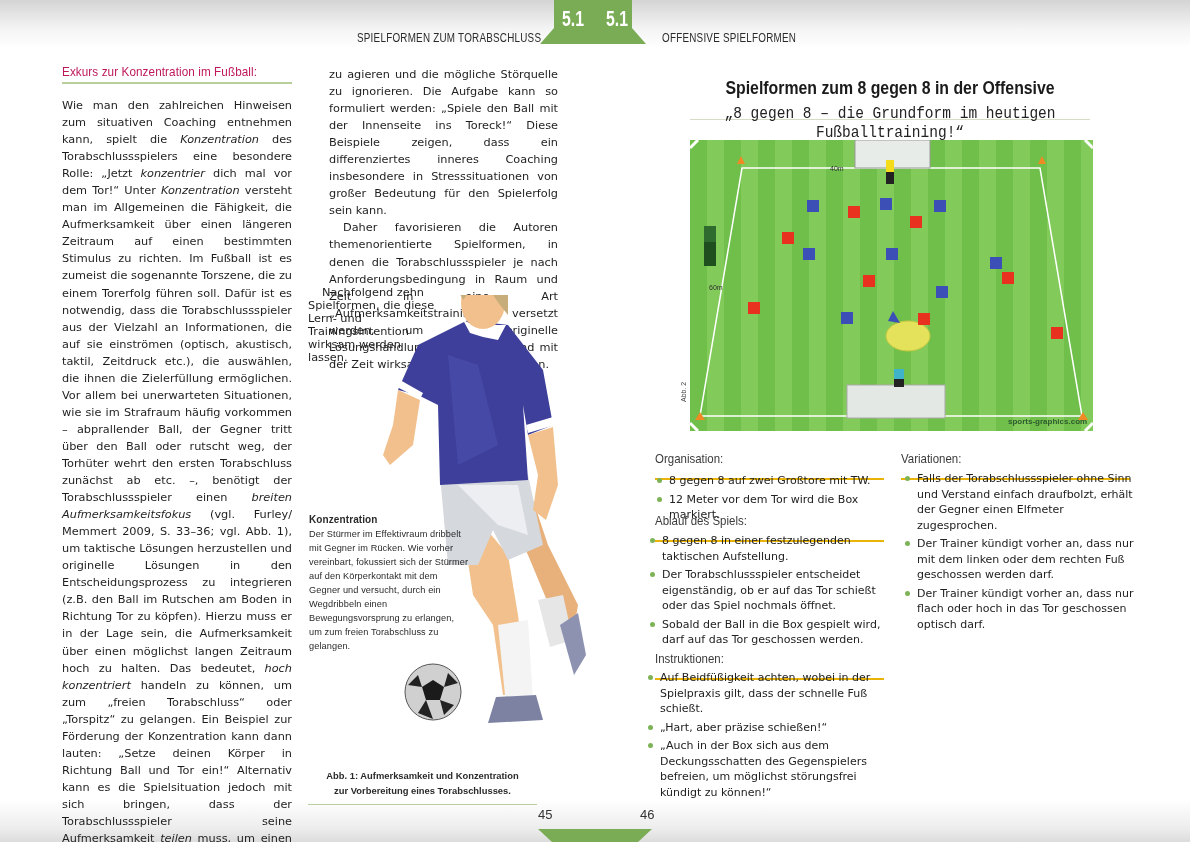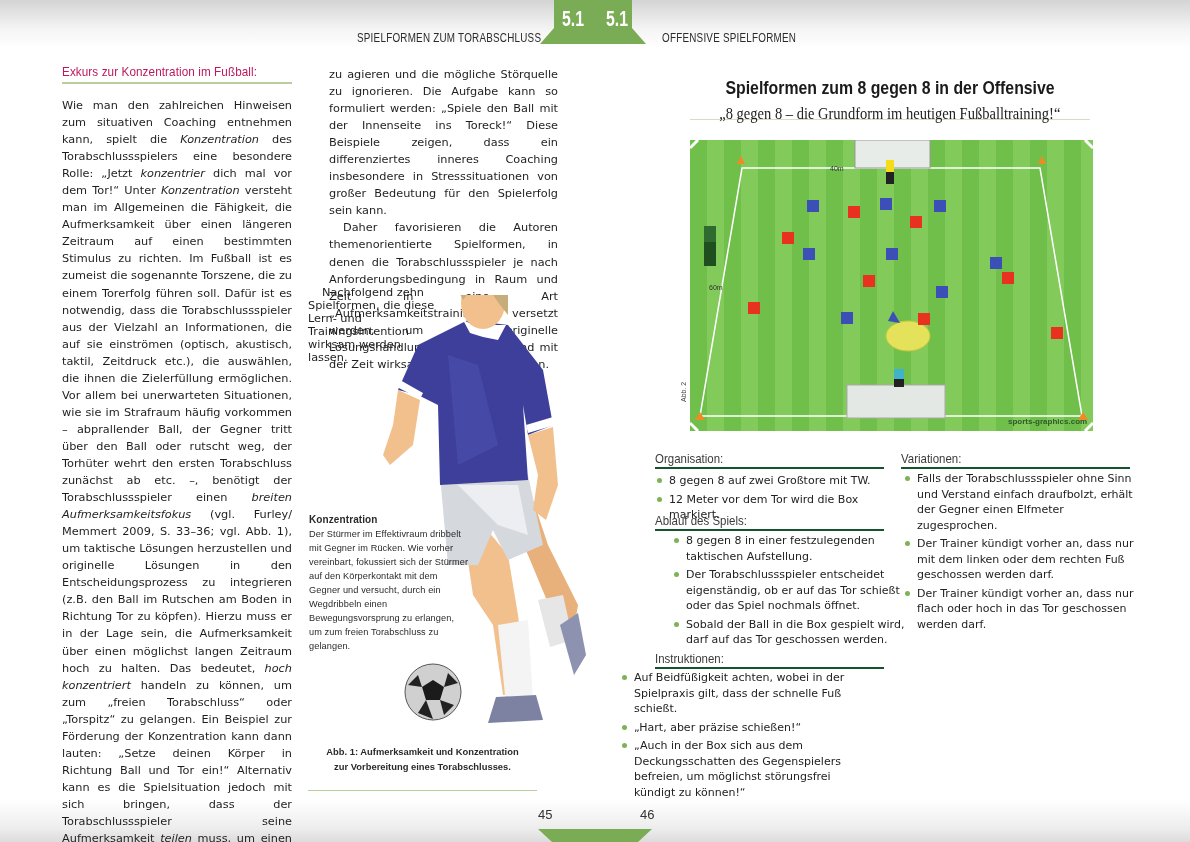--- a/index.html
+++ b/index.html
@@ -33,39 +33,39 @@
   .excursus-title span { display: inline-block; transform: scaleX(0.9); transform-origin: left; }
 
   .left-col { left: 62px; top: 97px; width: 230px; }
   .mid-col { left: 308px; top: 66px; width: 229px; margin-left: 21px; }
   .mid-col-narrow { position: absolute; left: 308px; top: 286px; width: 130px; font-size: 11.3px; line-height: 13px; }
 
   .sidebox { position: absolute; left: 309px; top: 513px; width: 160px; font-family: "Liberation Sans", sans-serif;
     font-size: 9.2px; line-height: 14px; color: #2a2a2a; letter-spacing: 0.1px; }
   .sidebox .sb-title { font-weight: bold; font-size: 10px; }
 
-  .caption { position: absolute; left: 308px; top: 744px; width: 229px; text-align: center;
+  .caption { position: absolute; left: 308px; top: 768px; width: 229px; text-align: center;
     font-family: "Liberation Sans", sans-serif; font-weight: bold; font-size: 9.4px; line-height: 15px; color: #2a2a2a;
-    padding-bottom: 16px; border-bottom: 1.5px solid #b8cf9c; }
+    padding-bottom: 6px; border-bottom: 1.5px solid #b8cf9c; }
 
   .player { position: absolute; left: 378px; top: 295px; }
 
   .right-title { position: absolute; left: 690px; top: 78px; width: 400px; text-align: center;
     font-family: "Liberation Sans", sans-serif; font-weight: bold; font-size: 18px; color: #1a1a1a;
     padding-bottom: 20px; border-bottom: 1.5px solid #d5dcc7; }
   .right-subtitle { position: absolute; left: 690px; top: 104px; width: 400px; text-align: center;
-    font-family: Liberation Serif, serif; font-size: 16.5px; color: #222; }
+    font-family: Liberation Mono, monospace; font-size: 16.5px; color: #222; }
   .right-title span, .right-subtitle span { display: inline-block; transform: scaleX(0.88); }
 
   .pitch { position: absolute; left: 690px; top: 140px; width: 403px; height: 291px; overflow: hidden; }
   .abb2 { position: absolute; left: 680px; top: 402px; font-family: "Liberation Sans", sans-serif; font-size: 7px;
     color: #444; transform: rotate(-90deg); transform-origin: left top; }
 
   .sec-title { position: absolute; font-family: "Liberation Sans", sans-serif; font-size: 13.5px; color: #3a3a3a;
-    padding-bottom: 1px; border-bottom: 2px solid #14532d; }
+    padding-bottom: 12px; border-bottom: 2px solid #eab308; }
   .sec-title span { display: inline-block; transform: scaleX(0.85); transform-origin: left; }
   .bullets { position: absolute; list-style: none; font-size: 11px; line-height: 15.5px; color: #222; }
   .bullets li { position: relative; padding-left: 14px; margin-bottom: 3px; }
   .bullets li::before { content: ""; position: absolute; left: 2px; top: 5px; width: 5px; height: 5px; border-radius: 50%; background: #7db356; }
 </style>
 </head>
 <body>
 
 <div class="top-band"></div>
 <div class="bottom-band"></div>
@@ -204,37 +204,37 @@
 </svg>
 <div class="abb2">Abb. 2</div>
 
 <div class="sec-title" style="left:655px; top:451px; width:229px;"><span>Organisation:</span></div>
 <ul class="bullets" style="left:655px; top:473px; width:240px;">
   <li>8 gegen 8 auf zwei Großtore mit TW.</li>
   <li>12 Meter vor dem Tor wird die Box markiert.</li>
 </ul>
 
 <div class="sec-title" style="left:655px; top:513px; width:229px;"><span>Ablauf des Spiels:</span></div>
-<ul class="bullets" style="left:672px; top:533px; width:235px;">
+<ul class="bullets" style="left:648px; top:533px; width:235px;">
   <li>8 gegen 8 in einer festzulegenden taktischen Aufstellung.</li>
   <li>Der Torabschlussspieler entscheidet eigenständig, ob er auf das Tor schießt oder das Spiel nochmals öffnet.</li>
   <li>Sobald der Ball in die Box gespielt wird, darf auf das Tor geschossen werden.</li>
 </ul>
 
 <div class="sec-title" style="left:655px; top:651px; width:229px;"><span>Instruktionen:</span></div>
-<ul class="bullets" style="left:620px; top:670px; width:235px;">
+<ul class="bullets" style="left:646px; top:670px; width:235px;">
   <li>Auf Beidfüßigkeit achten, wobei in der Spielpraxis gilt, dass der schnelle Fuß schießt.</li>
   <li>„Hart, aber präzise schießen!“</li>
   <li>„Auch in der Box sich aus dem Deckungsschatten des Gegenspielers befreien, um möglichst störungsfrei kündigt zu können!“</li>
 </ul>
 
 <div class="sec-title" style="left:901px; top:451px; width:229px;"><span>Variationen:</span></div>
 <ul class="bullets" style="left:903px; top:471px; width:235px;">
   <li>Falls der Torabschlussspieler ohne Sinn und Verstand einfach draufbolzt, erhält der Gegner einen Elfmeter zugesprochen.</li>
   <li>Der Trainer kündigt vorher an, dass nur mit dem linken oder dem rechten Fuß geschossen werden darf.</li>
-  <li>Der Trainer kündigt vorher an, dass nur flach oder hoch in das Tor geschossen werden darf.</li>
+  <li>Der Trainer kündigt vorher an, dass nur flach oder hoch in das Tor geschossen optisch darf.</li>
 </ul>
 
 <div class="page-num" style="left:538px;">45</div>
 <div class="page-num" style="left:640px;">46</div>
 <svg class="foot-tab" viewBox="0 0 114 13">
   <polygon points="0,0 114,0 100,13 14,13" fill="#7aac55"></polygon>
 </svg>
 
 </body></html>

